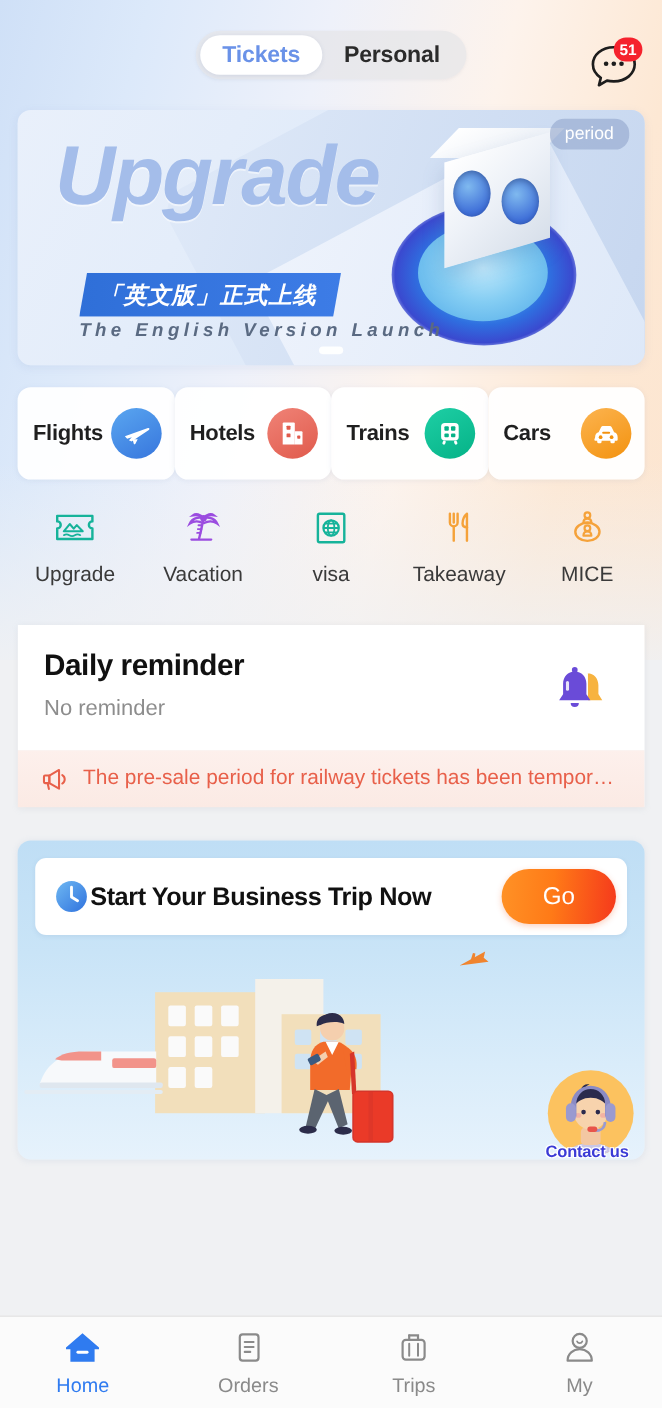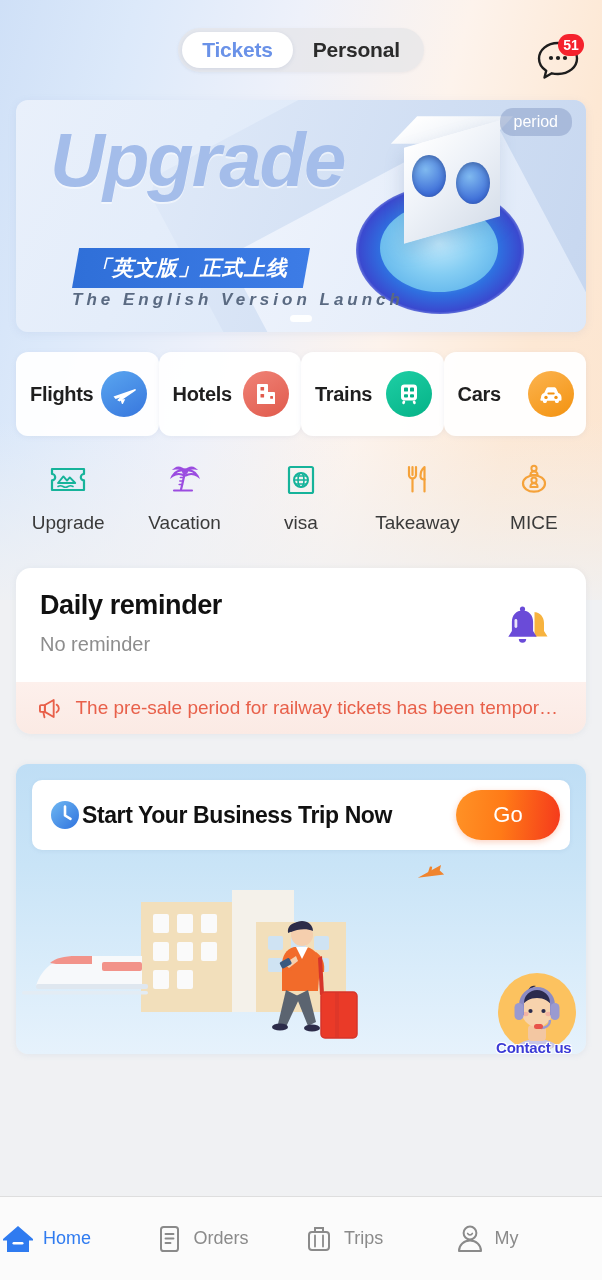--- a/index.html
+++ b/index.html
@@ -177,21 +177,21 @@
     display:flex; margin:24px 10px 0; 
   }
   .mini-item {
     flex:1; display:flex; flex-direction:column;
     align-items:center; gap:12px;
   }
   .mini-label { font-size:19px; color:#3a3a3a; }
 
   
   .reminder-wrap {
-    margin:34px 16px 0; border-radius:15px; overflow:hidden;
+    margin:34px 16px 0; border-radius:0; overflow:hidden;
     box-shadow:0 1px 6px rgba(150,160,180,0.14);
   }
   .reminder {
     background:#ffffff; padding:22px 24px 20px;
     display:flex; align-items:flex-start; justify-content:space-between;
     position:relative; min-height:114px;
   }
   .reminder-title { font-size:27px; font-weight:700; color:#111; letter-spacing:-0.4px; }
   .reminder-sub { font-size:20px; color:#8d8d8d; margin-top:12px; }
   .bell { position:absolute; right:30px; top:32px; }
@@ -243,21 +243,21 @@
     letter-spacing:-0.2px;
   }
 
   
   .tabbar {
     position:absolute; left:0; bottom:0; width:602px; height:84px;
     background:#fbfbfb; border-top:1px solid #dedede;
     display:flex; align-items:center; z-index:10;
   }
   .tab {
-    flex:1; display:flex; flex-direction:row;
+    flex:1; display:flex; flex-direction:column;
     align-items:center; gap:7px;
   }
   .tab-label { font-size:18px; color:#8a8a8a; }
   .tab.active .tab-label { color:#2f7bf0; }
 </style>
 </head>
 <body>
 
 <div class="bg-gradient"></div>
 <div class="bg-fade"></div>

